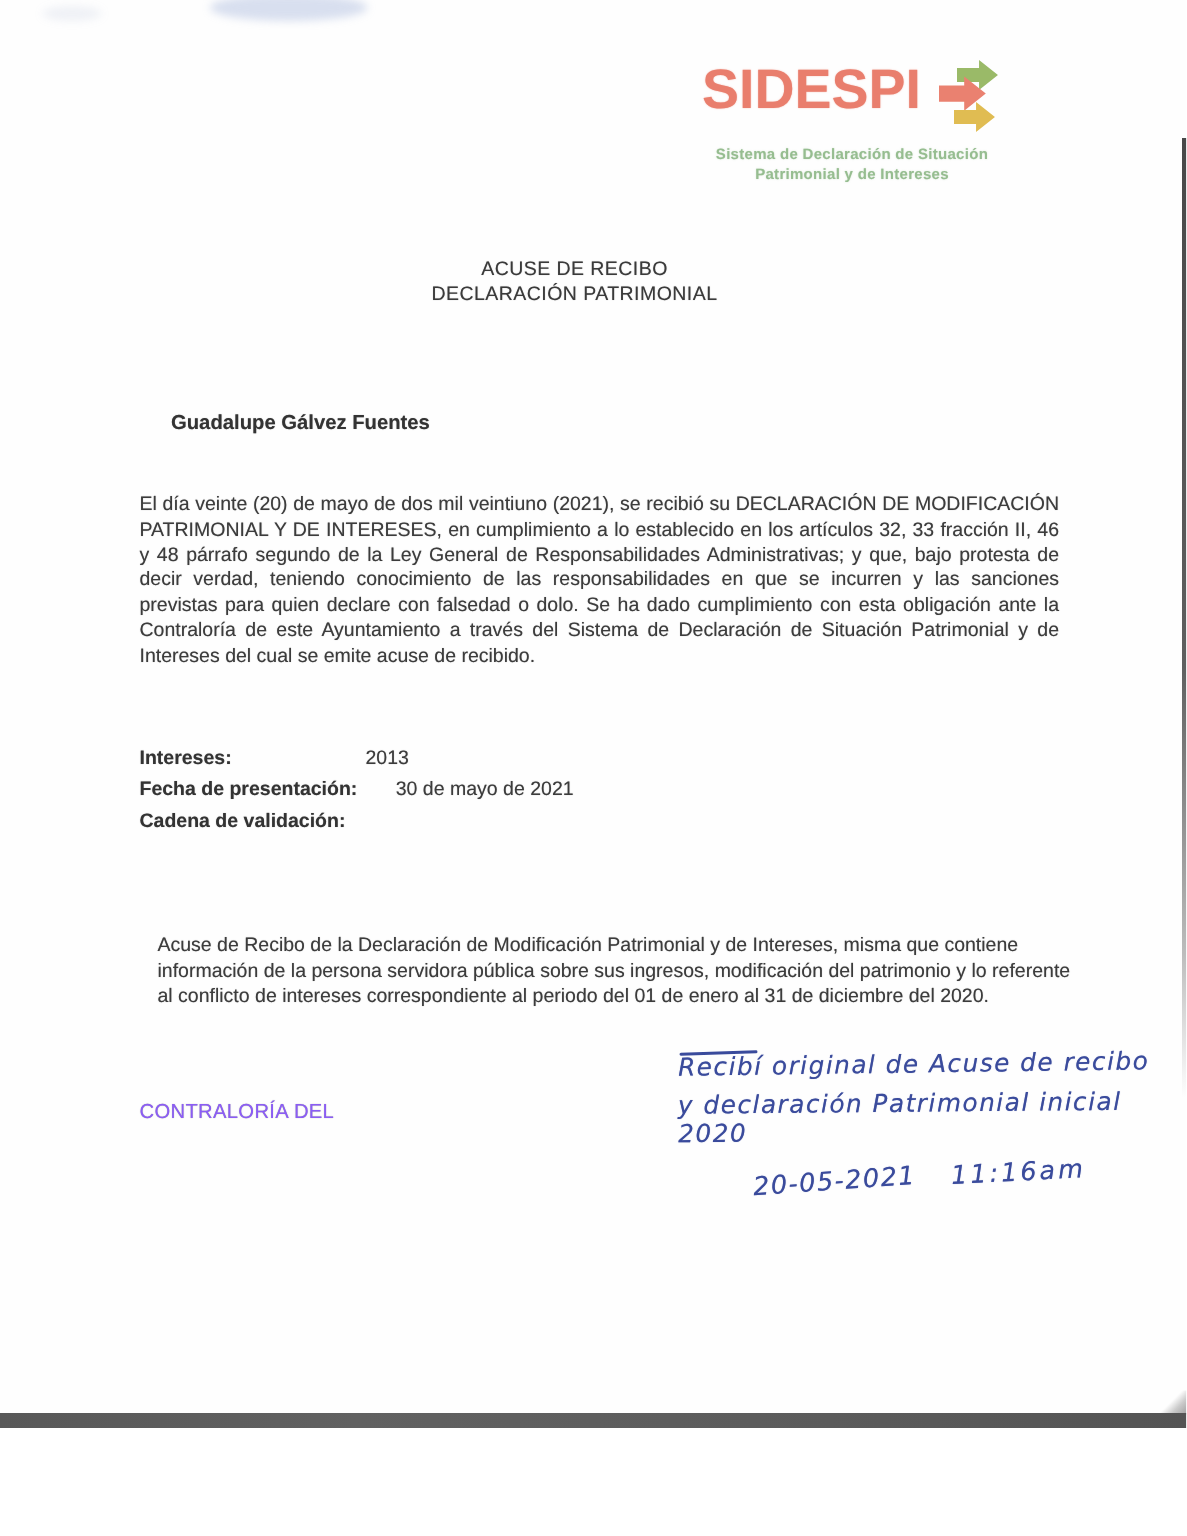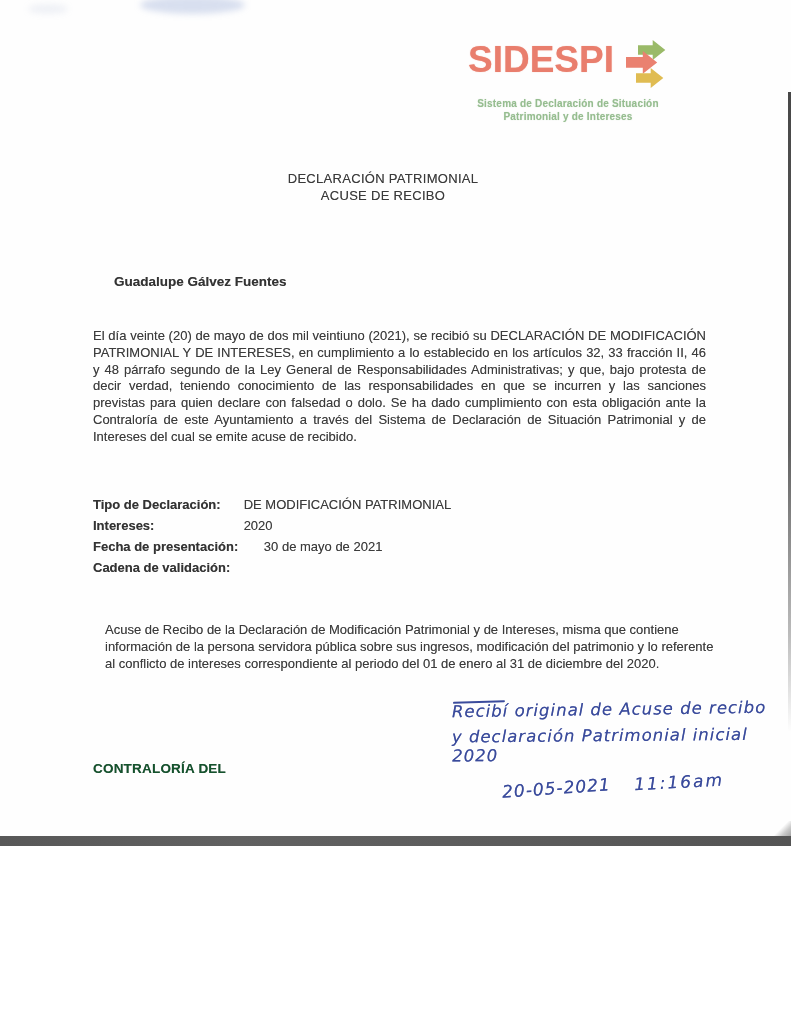--- a/index.html
+++ b/index.html
@@ -1,20 +1,20 @@
 <!DOCTYPE html>
 <html><head>
 <meta charset="utf-8">
 <style>
   * { margin: 0; padding: 0; box-sizing: border-box; }
   html, body { background: #ffffff; }
   .page {
     position: relative;
     width: 791px;
-    height: 846px;
+    height: 952px;
     background: #fefefe;
     overflow: hidden;
     font-family: "Liberation Sans", sans-serif;
     color: #3d3d3d;
   }
 
   
   .smudge { position: absolute; filter: blur(3px); border-radius: 50%; }
   .smudge-a { left: 140px; top: -4px; width: 105px; height: 18px; background: rgba(120,145,200,0.28); }
   .smudge-b { left: 28px; top: 4px; width: 40px; height: 10px; background: rgba(130,150,190,0.12); }
@@ -59,22 +59,22 @@
   .para { position: absolute; left: 93px; width: 613px; font-size: 13px; line-height: 16.8px; color: #3c3c3c; }
   .para1 { top: 328px; text-align: justify; }
   .para2 { top: 622px; text-align: left; margin-left: 12px; }
 
   .fields { position: absolute; left: 93px; top: 494px; font-size: 13px; }
   .field-row { height: 21px; line-height: 21px; white-space: nowrap; }
   .field-label { display: inline-block; min-width: 147px; font-weight: bold; color: #333333; }
   .field-value { color: #3c3c3c; }
 
   .department {
-    position: absolute; left: 93px; top: 761px;
-    font-size: 13.5px; font-weight: bold; color: #14532d; letter-spacing: 0.2px;
+    position: absolute; left: 93px; top: 733px;
+    font-size: 13.5px; font-weight: normal; color: #8b5cf6; letter-spacing: 0.2px;
   }
 
   
   .hand {
     position: absolute; font-family: "DejaVu Sans", sans-serif;
     font-style: italic; color: #3a4b9c; letter-spacing: 1px;
     text-shadow: 0 0 0.5px rgba(58,75,156,0.7);
   }
   .hand-line1 { left: 452px; top: 700px; font-size: 16.5px; transform: rotate(-0.8deg); }
   .hand-stroke { position: absolute; left: 453px; top: 701px; width: 52px; height: 2px; background: #3a4b9c; border-radius: 2px; transform: rotate(-2deg); }
@@ -100,36 +100,32 @@
         <path d="M0 5 H14 V0 L26 9.5 L14 19 V14 H0 Z" fill="#9aba68" transform="translate(12,0) scale(1.05)"></path>
         <path d="M0 5 H14 V0 L26 9.5 L14 19 V14 H0 Z" fill="#ea8170" transform="translate(0,11) scale(1.2)"></path>
         <path d="M0 5 H14 V0 L26 9.5 L14 19 V14 H0 Z" fill="#e0bc52" transform="translate(10,28) scale(1.05)"></path>
       </svg>
     </span>
     <div class="logo-sub">Sistema de Declaración de Situación</div>
     <div class="logo-sub" style="margin-top:0;">Patrimonial y de Intereses</div>
   </div>
 
   <div class="doc-title scan-text">
+    <div>ACUSE DE RECIBO</div>
     <div>DECLARACIÓN PATRIMONIAL</div>
-    <div>ACUSE DE RECIBO</div>
   </div>
 
   <div class="recipient scan-text">Guadalupe Gálvez Fuentes</div>
 
   <div class="para para1 scan-text">El día veinte (20) de mayo de dos mil veintiuno (2021), se recibió su DECLARACIÓN DE MODIFICACIÓN PATRIMONIAL Y DE INTERESES, en cumplimiento a lo establecido en los artículos 32, 33 fracción II, 46 y 48 párrafo segundo de la Ley General de Responsabilidades Administrativas; y que, bajo protesta de decir verdad, teniendo conocimiento de las responsabilidades en que se incurren y las sanciones previstas para quien declare con falsedad o dolo. Se ha dado cumplimiento con esta obligación ante la Contraloría de este Ayuntamiento a través del Sistema de Declaración de Situación Patrimonial y de Intereses del cual se emite acuse de recibido.</div>
 
   <div class="fields scan-text">
     <div class="field-row">
-      <span class="field-label">Tipo de Declaración:</span>
-      <span class="field-value">DE MODIFICACIÓN PATRIMONIAL</span>
-    </div>
-    <div class="field-row">
       <span class="field-label">Intereses:</span>
-      <span class="field-value">2020</span>
+      <span class="field-value">2013</span>
     </div>
     <div class="field-row">
       <span class="field-label" style="min-width:0; margin-right:22px;">Fecha de presentación:</span>
       <span class="field-value">30 de mayo de 2021</span>
     </div>
     <div class="field-row">
       <span class="field-label">Cadena de validación:</span>
       <span class="field-value"></span>
     </div>
   </div>

